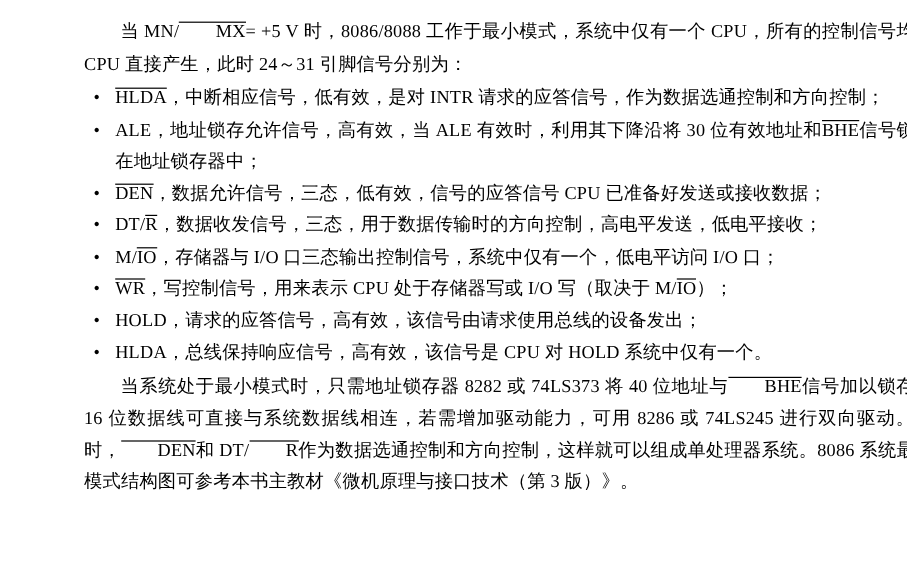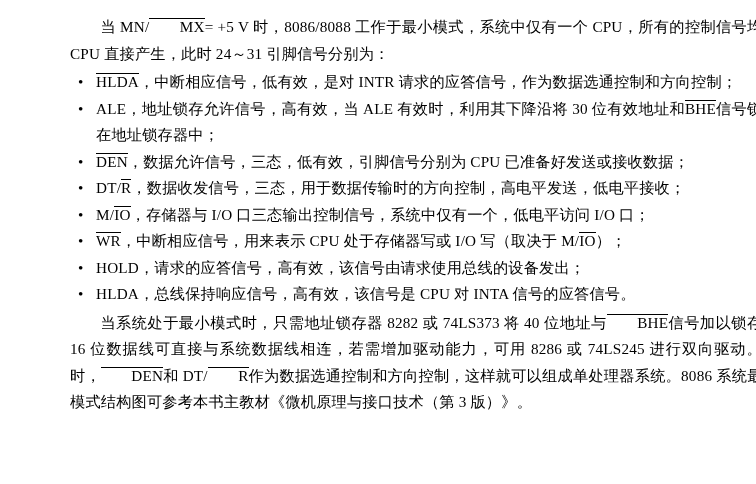--- a/index.html
+++ b/index.html
@@ -75,40 +75,40 @@
 
     <li>
       <span class="dot">•</span><span class="ovl">HLDA</span><span>，中断相应信号，低有效，是对 INTR 请求的应答信号，作为数据选通控制和方向控制；</span>
     </li>
 
     <li>
       <span class="dot">•</span><span>ALE，地址锁存允许信号，高有效，当 ALE 有效时，利用其下降沿将 30 位有效地址和</span><span class="ovl">BHE</span><span>信号锁存在地址锁存器中；</span>
     </li>
 
     <li>
-      <span class="dot">•</span><span class="ovl">DEN</span><span>，数据允许信号，三态，低有效，引脚信号分别为 CPU 已准备好发送或接收数据；</span>
+      <span class="dot">•</span><span class="ovl">DEN</span><span>，数据允许信号，三态，低有效，信号的应答信号 CPU 已准备好发送或接收数据；</span>
     </li>
 
     <li>
       <span class="dot">•</span><span>DT/</span><span class="ovl">R</span><span>，数据收发信号，三态，用于数据传输时的方向控制，高电平发送，低电平接收；</span>
     </li>
 
     <li>
       <span class="dot">•</span><span>M/</span><span class="ovl">IO</span><span>，存储器与 I/O 口三态输出控制信号，系统中仅有一个，低电平访问 I/O 口；</span>
     </li>
 
     <li>
-      <span class="dot">•</span><span class="ovl">WR</span><span>，中断相应信号，用来表示 CPU 处于存储器写或 I/O 写（取决于 M/</span><span class="ovl">IO</span><span>）；</span>
+      <span class="dot">•</span><span class="ovl">WR</span><span>，写控制信号，用来表示 CPU 处于存储器写或 I/O 写（取决于 M/</span><span class="ovl">IO</span><span>）；</span>
     </li>
 
     <li>
       <span class="dot">•</span><span>HOLD，请求的应答信号，高有效，该信号由请求使用总线的设备发出；</span>
     </li>
 
     <li>
-      <span class="dot">•</span><span>HLDA，总线保持响应信号，高有效，该信号是 CPU 对 INTA 信号的应答信号。</span>
+      <span class="dot">•</span><span>HLDA，总线保持响应信号，高有效，该信号是 CPU 对 HOLD 系统中仅有一个。</span>
     </li>
 
   </ul>
 
   <p class="para lastpara"><span>当系统处于最小模式时，只需地址锁存器 8282 或 74LS373 将 40 位地址与</span><span class="ovl">BHE</span><span>信号加以锁存；16 位数据线可直接与系统数据线相连，若需增加驱动能力，可用 8286 或 74LS245 进行双向驱动。此时，</span><span class="ovl">DEN</span><span>和 DT/</span><span class="ovl">R</span><span>作为数据选通控制和方向控制，这样就可以组成单处理器系统。8086 系统最小模式结构图可参考本书主教材《微机原理与接口技术（第 3 版）》。</span></p>
 
 </div>
 
 </body></html>

